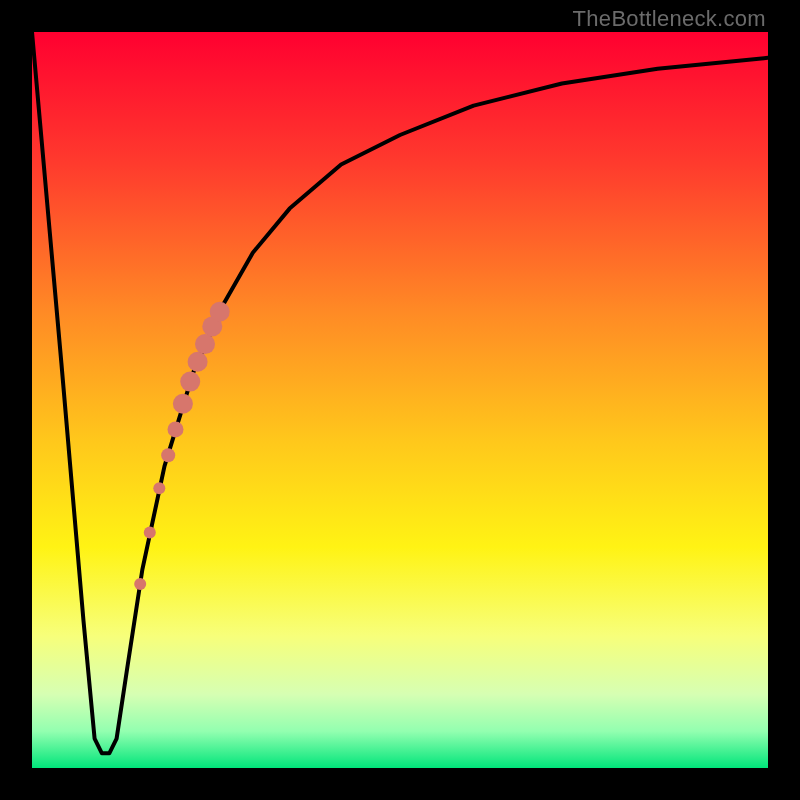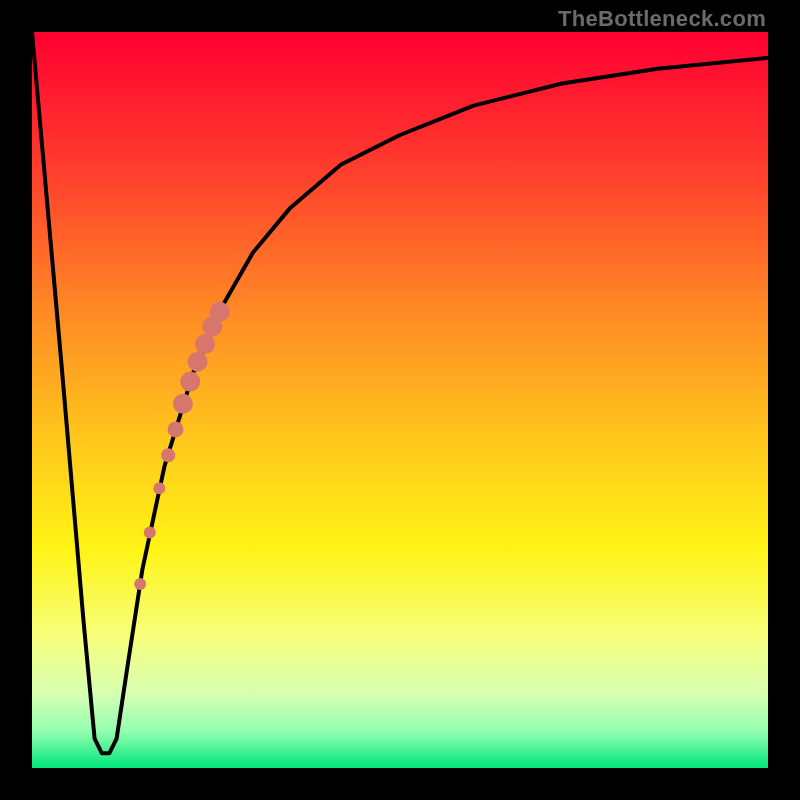--- a/index.html
+++ b/index.html
@@ -29,21 +29,21 @@
     position: absolute;
     left: 0; top: 0; right: 0; bottom: 0;
   }
   .watermark {
     position: absolute;
     top: 6px;
     right: 34px;
     color: #6b6b6b;
     font-size: 22px;
     letter-spacing: 0.3px;
-    font-weight: 700;
+    font-weight: 400;
   }
   svg.curve {
     position: absolute;
     left: 0; top: 0;
     width: 736px;
     height: 736px;
   }
 </style>
 </head>
 <body>

